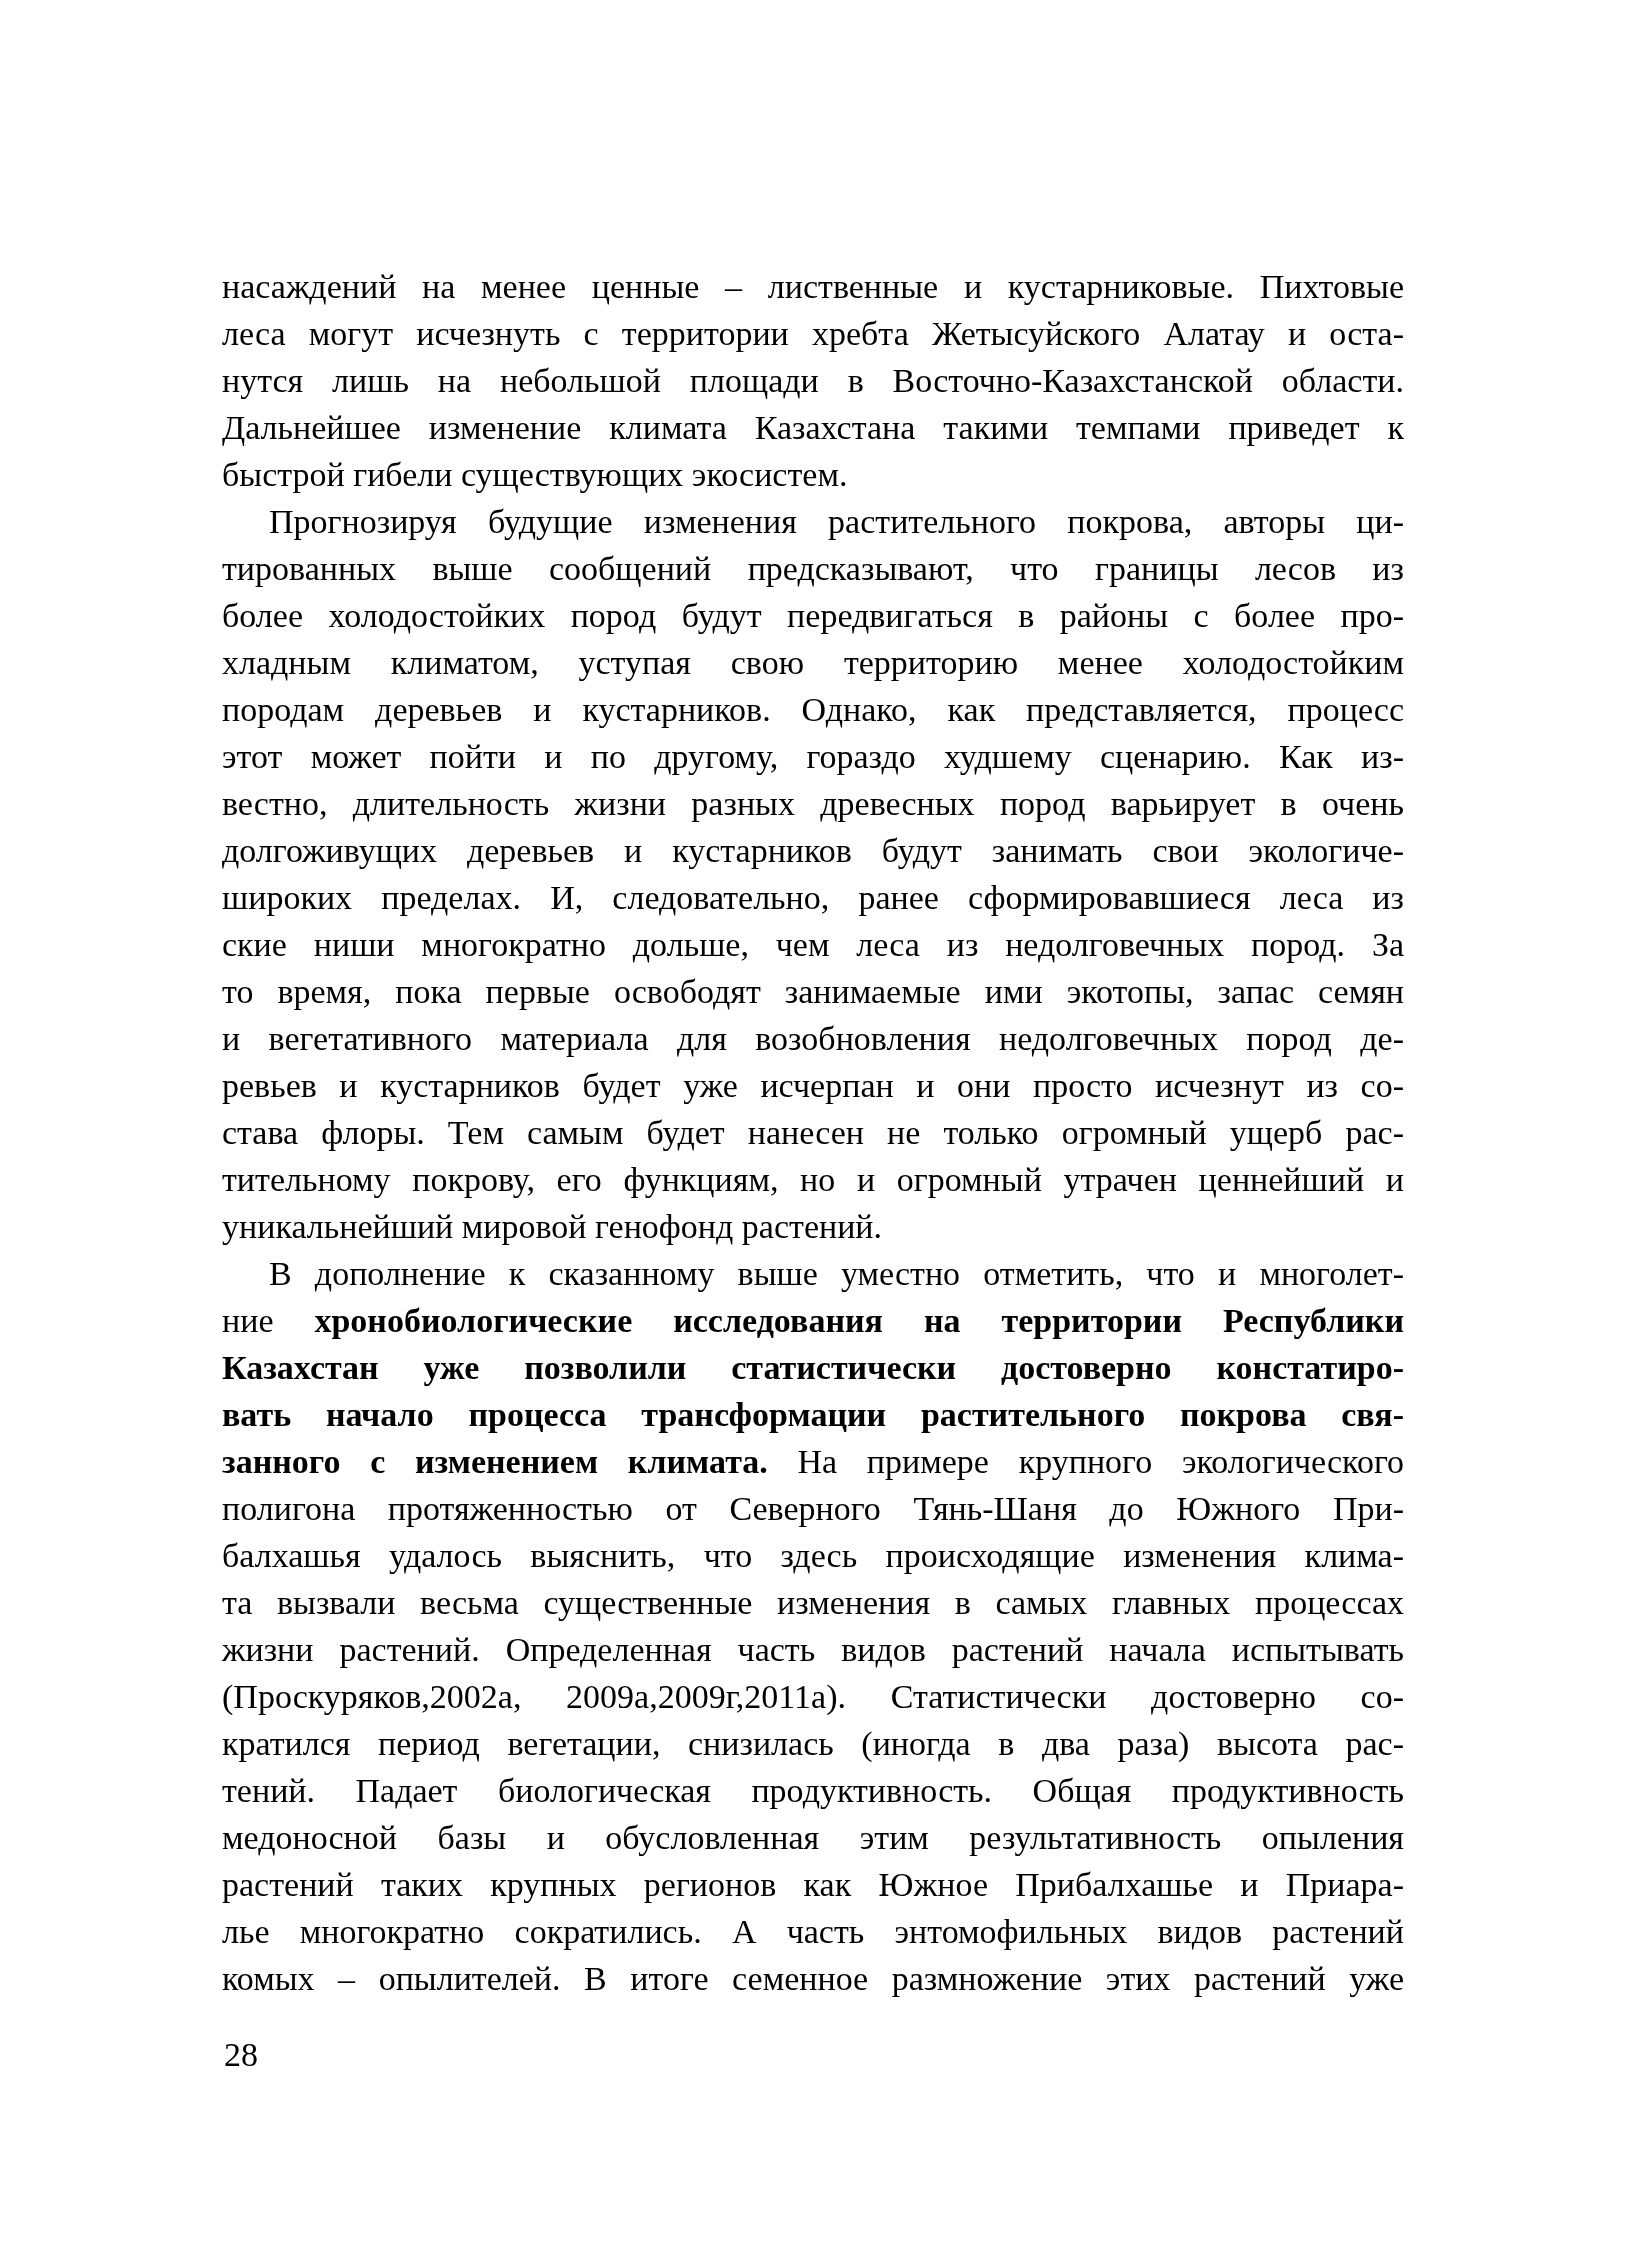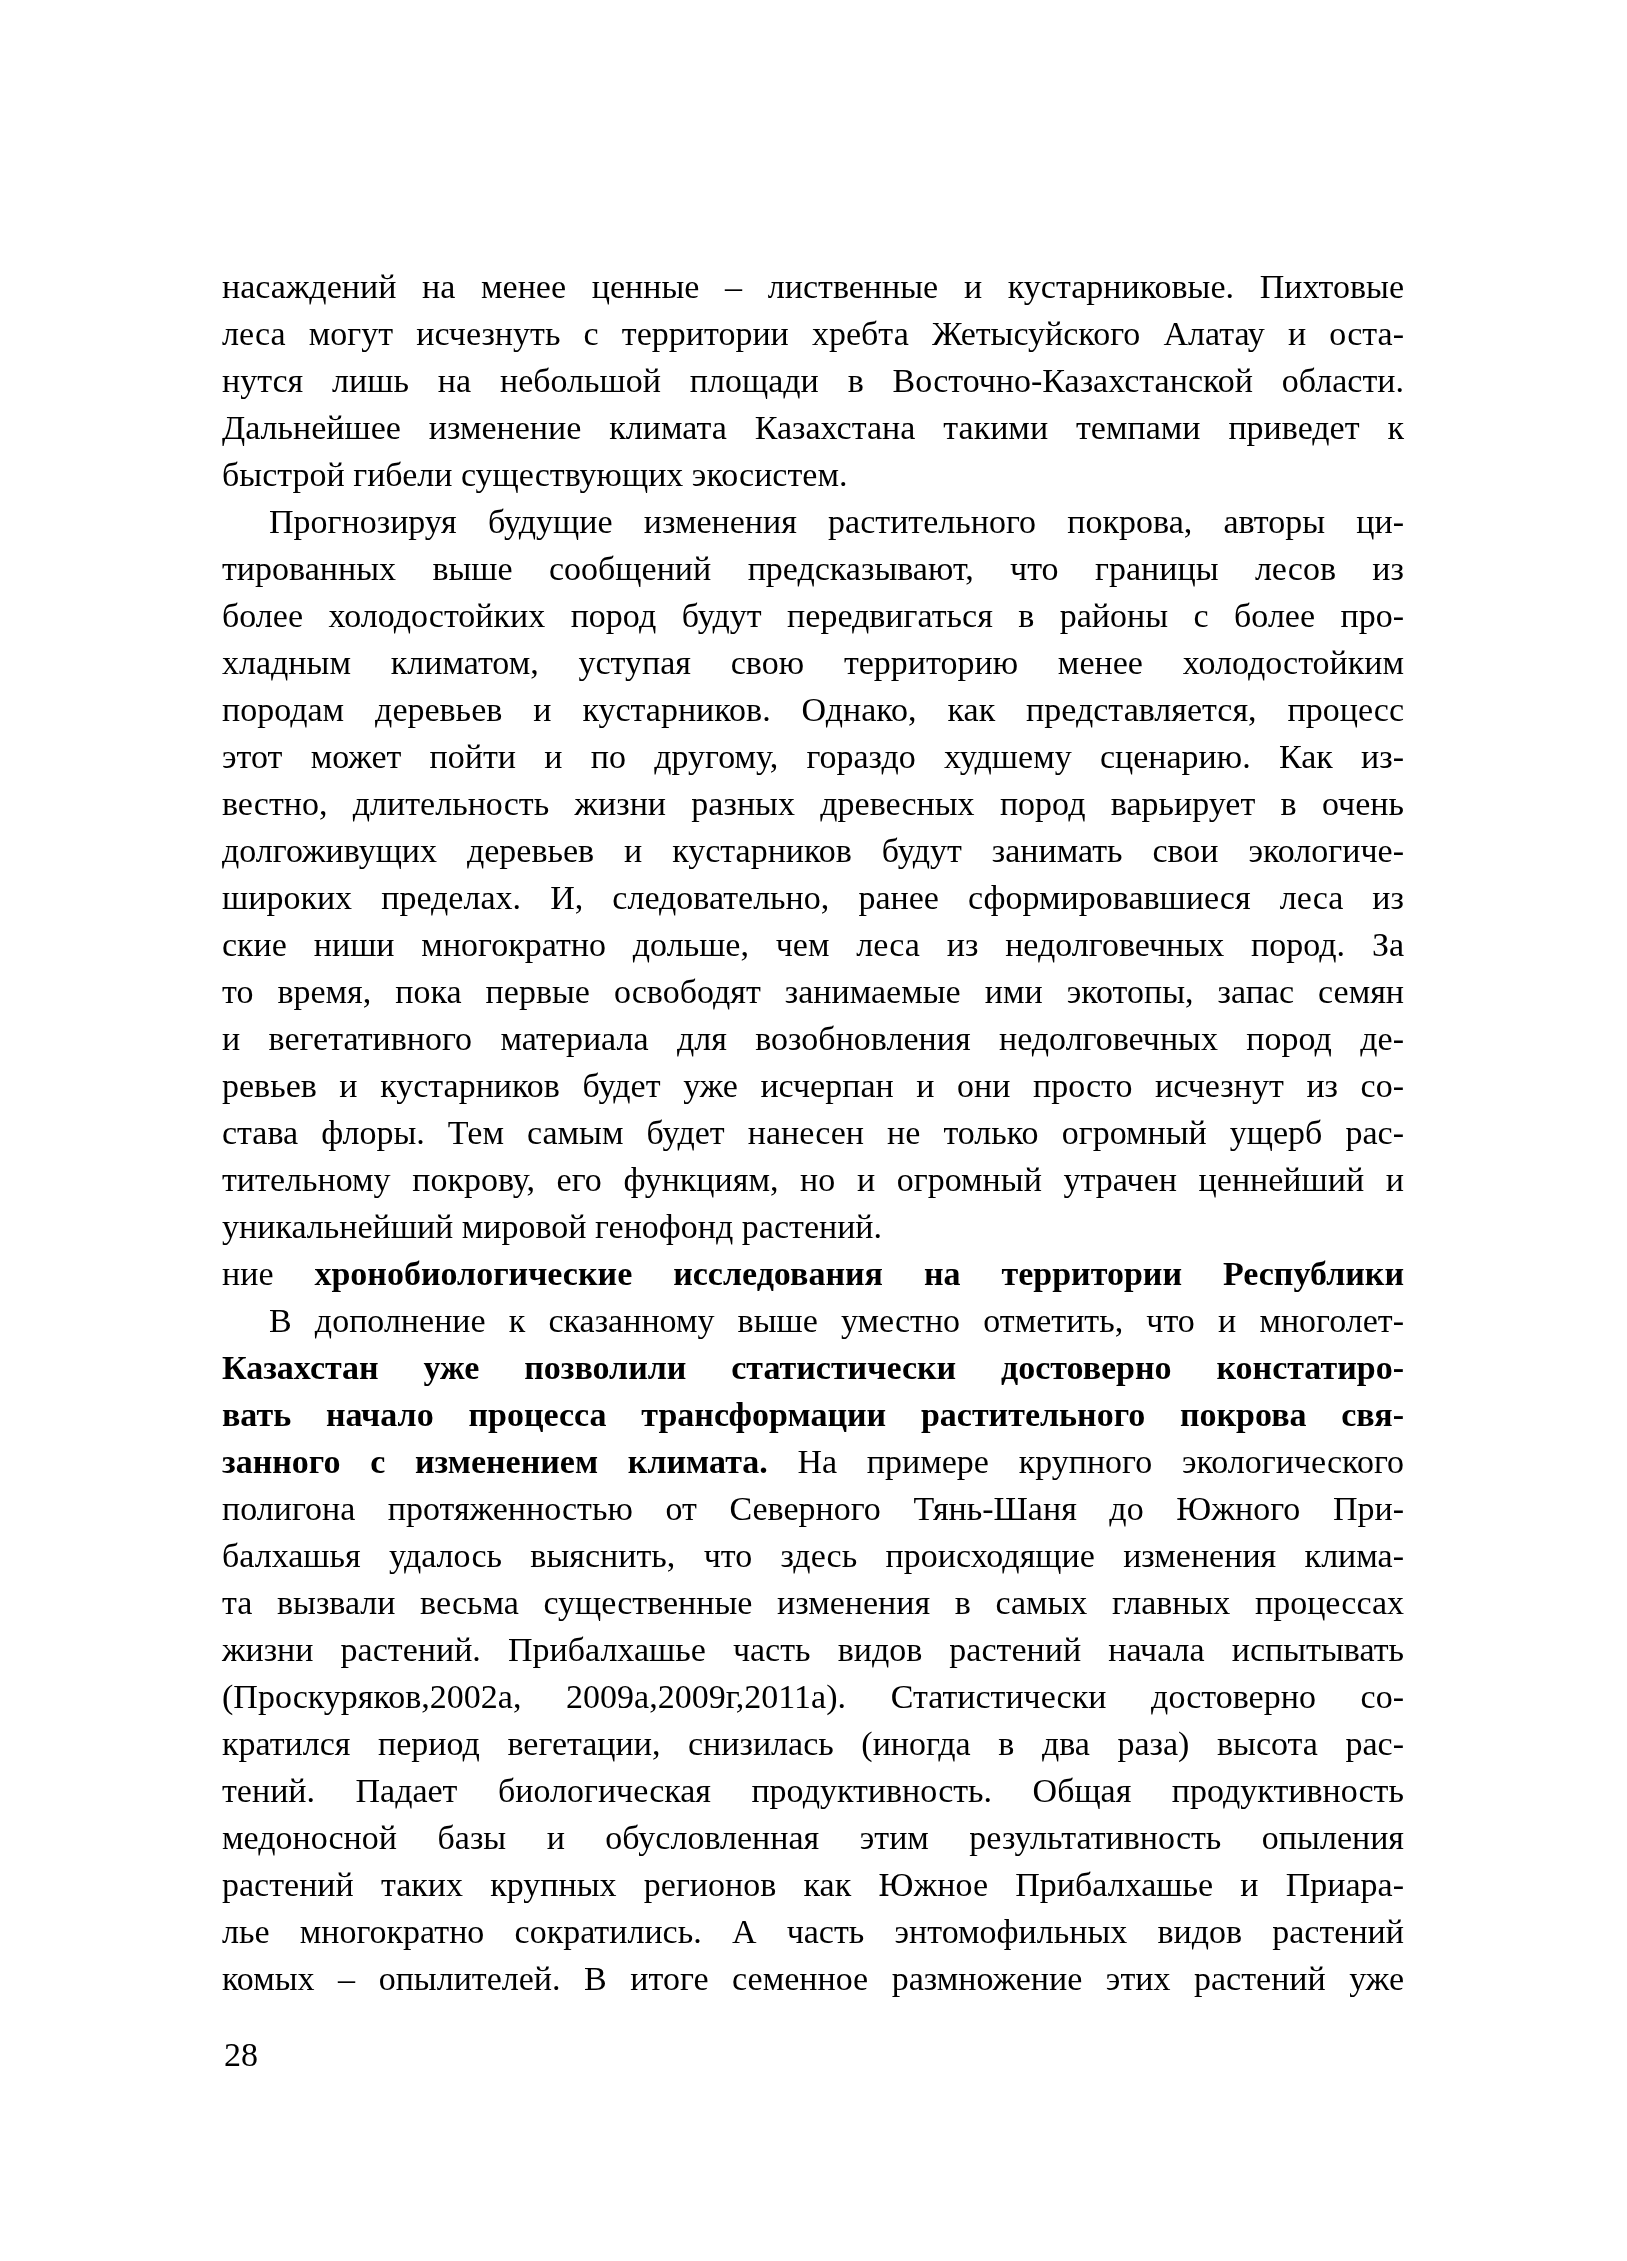--- a/index.html
+++ b/index.html
@@ -67,29 +67,29 @@
       <div class="line"><span class="seg">вестно, длительность жизни разных древесных пород варьирует в очень</span></div>
       <div class="line"><span class="seg">долгоживущих деревьев и кустарников будут занимать свои экологиче-</span></div>
       <div class="line"><span class="seg">широких пределах. И, следовательно, ранее сформировавшиеся леса из</span></div>
       <div class="line"><span class="seg">ские ниши многократно дольше, чем леса из недолговечных пород. За</span></div>
       <div class="line"><span class="seg">то время, пока первые освободят занимаемые ими экотопы, запас семян</span></div>
       <div class="line"><span class="seg">и вегетативного материала для возобновления недолговечных пород де-</span></div>
       <div class="line"><span class="seg">ревьев и кустарников будет уже исчерпан и они просто исчезнут из со-</span></div>
       <div class="line"><span class="seg">става флоры. Тем самым будет нанесен не только огромный ущерб рас-</span></div>
       <div class="line"><span class="seg">тительному покрову, его функциям, но и огромный утрачен ценнейший и</span></div>
       <div class="line no-just"><span class="seg">уникальнейший мировой генофонд растений.</span></div>
+      <div class="line indent"><span class="seg">В дополнение к сказанному выше уместно отметить, что и многолет-</span></div>
       <div class="line"><span class="seg">ние </span><span class="seg b">хронобиологические исследования на территории Республики</span></div>
-      <div class="line indent"><span class="seg">В дополнение к сказанному выше уместно отметить, что и многолет-</span></div>
       <div class="line"><span class="seg b">Казахстан уже позволили статистически достоверно констатиро-</span></div>
       <div class="line"><span class="seg b">вать начало процесса трансформации растительного покрова свя-</span></div>
       <div class="line"><span class="seg b">занного с изменением климата.</span><span class="seg"> На примере крупного экологического</span></div>
       <div class="line"><span class="seg">полигона протяженностью от Северного Тянь-Шаня до Южного При-</span></div>
       <div class="line"><span class="seg">балхашья удалось выяснить, что здесь происходящие изменения клима-</span></div>
       <div class="line"><span class="seg">та вызвали весьма существенные изменения в самых главных процессах</span></div>
-      <div class="line"><span class="seg">жизни растений. Прибалхашье часть видов растений начала испытывать</span></div>
+      <div class="line"><span class="seg">жизни растений. Определенная часть видов растений начала испытывать</span></div>
       <div class="line"><span class="seg">(Проскуряков,2002а, 2009а,2009г,2011а). Статистически достоверно со-</span></div>
       <div class="line"><span class="seg">кратился период вегетации, снизилась (иногда в два раза) высота рас-</span></div>
       <div class="line"><span class="seg">тений. Падает биологическая продуктивность. Общая продуктивность</span></div>
       <div class="line"><span class="seg">медоносной базы и обусловленная этим результативность опыления</span></div>
       <div class="line"><span class="seg">растений таких крупных регионов как Южное Прибалхашье и Приара-</span></div>
       <div class="line"><span class="seg">лье многократно сократились. А часть энтомофильных видов растений</span></div>
       <div class="line"><span class="seg">комых – опылителей. В итоге семенное размножение этих растений уже</span></div>
     </div>
   <div class="page-number">28</div>
 </div>

